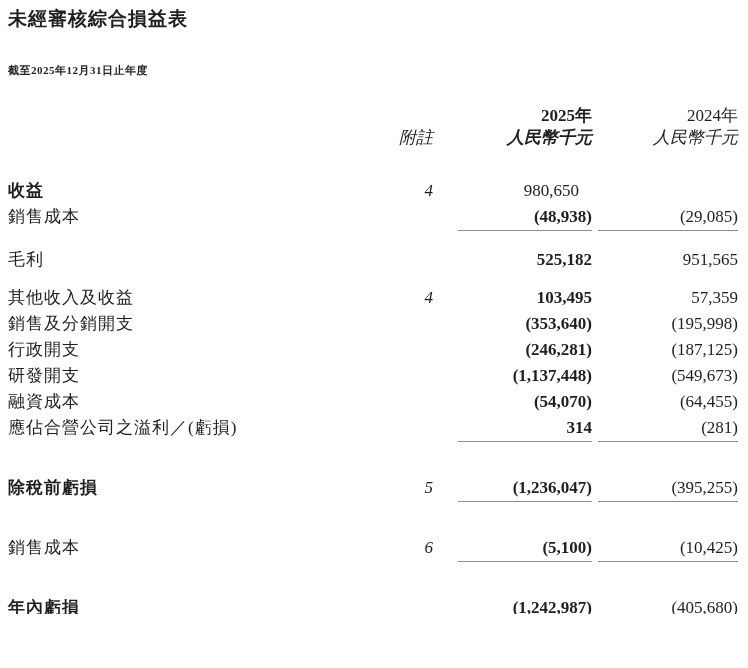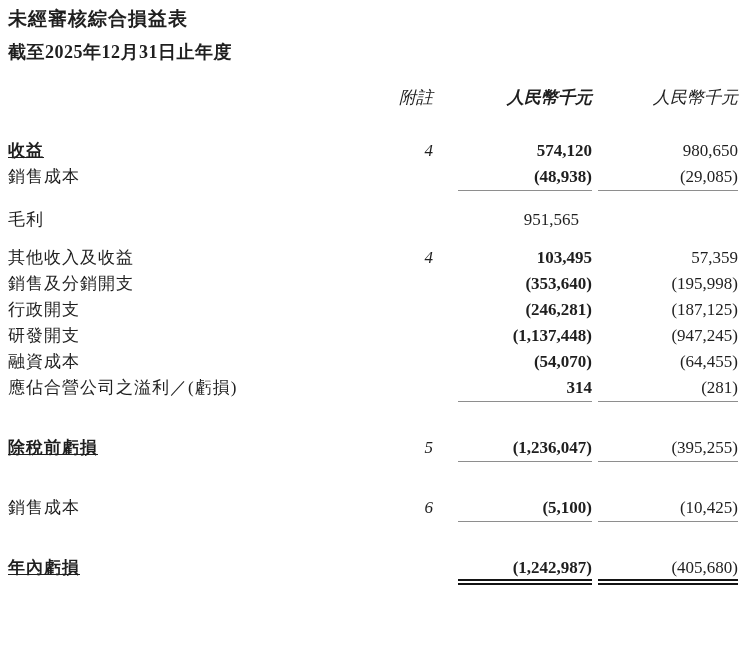--- a/index.html
+++ b/index.html
@@ -14,34 +14,34 @@
     padding: 8px 0 0 8px;
     overflow: hidden;
   }
   .doc-title {
     font-size: 19px;
     font-weight: bold;
     letter-spacing: 1px;
     line-height: 22px;
   }
   .doc-subtitle {
-    font-size: 18px;
+    font-size: 11px;
     font-weight: bold;
     letter-spacing: 0.5px;
     line-height: 21px;
-    margin-top: 12px;
+    margin-top: 30px;
   }
   .table { margin-top: 24px; }
   .row { display: flex; align-items: baseline; line-height: 26px; font-size: 17px; }
   .hrow { line-height: 22px; }
   .c-label { width: 370px; text-align: left; letter-spacing: 1px; }
   .c-note  { width: 55px;  text-align: right; font-style: italic; }
   .c-n1    { width: 159px; text-align: right; font-weight: bold; position: relative; }
   .c-n2    { width: 146px; text-align: right; position: relative; }
-  .r-bold .c-label { font-weight: bold; text-decoration: underline; }
+  .r-bold .c-label { font-weight: bold; }
   .hdr-year-cur  { font-weight: bold; }
   .hdr-year-prev { font-weight: normal; }
   .hdr-unit-cur  { font-weight: bold; font-style: italic; }
   .hdr-unit-prev { font-weight: normal; font-style: italic; }
   
   .ul { padding-bottom: 5px; align-items: flex-end; }
   .ul .c-n1::after, .ul .c-n2::after {
     content: ""; position: absolute; bottom: -1px; height: 0;
     border-bottom: 1px solid #8e8e8e;
   }
@@ -64,42 +64,48 @@
 
 <div class="sheet">
 
   <div class="doc-title">未經審核綜合損益表</div>
   <div class="doc-subtitle">截至2025年12月31日止年度</div>
 
   <div class="table">
 
     <div class="row hrow">
       <div class="c-label"></div>
+      <div class="c-note"></div>
+      <div class="c-n1 hdr-year-cur">2025年</div>
+      <div class="c-n2 hdr-year-prev">2024年</div>
+    </div>
+    <div class="row hrow">
+      <div class="c-label"></div>
       <div class="c-note">附註</div>
       <div class="c-n1 hdr-unit-cur">人民幣千元</div>
       <div class="c-n2 hdr-unit-prev">人民幣千元</div>
     </div>
 
     <div class="row r-bold" style="margin-top:29px;">
       <div class="c-label">收益</div>
       <div class="c-note">4</div>
-      <div class="c-n1">574,120</div>
       <div class="c-n2">980,650</div>
     </div>
 
     <div class="row ul">
       <div class="c-label">銷售成本</div>
       <div class="c-note"></div>
       <div class="c-n1">(48,938)</div>
       <div class="c-n2">(29,085)</div>
     </div>
 
     <div class="row mt">
       <div class="c-label">毛利</div>
       <div class="c-note"></div>
+      <div class="c-n1">525,182</div>
       <div class="c-n2">951,565</div>
     </div>
 
     <div class="row mt">
       <div class="c-label">其他收入及收益</div>
       <div class="c-note">4</div>
       <div class="c-n1">103,495</div>
       <div class="c-n2">57,359</div>
     </div>
 
@@ -114,21 +120,21 @@
       <div class="c-label">行政開支</div>
       <div class="c-note"></div>
       <div class="c-n1">(246,281)</div>
       <div class="c-n2">(187,125)</div>
     </div>
 
     <div class="row">
       <div class="c-label">研發開支</div>
       <div class="c-note"></div>
       <div class="c-n1">(1,137,448)</div>
-      <div class="c-n2">(947,245)</div>
+      <div class="c-n2">(549,673)</div>
     </div>
 
 
     <div class="row">
       <div class="c-label">融資成本</div>
       <div class="c-note"></div>
       <div class="c-n1">(54,070)</div>
       <div class="c-n2">(64,455)</div>
     </div>
 

